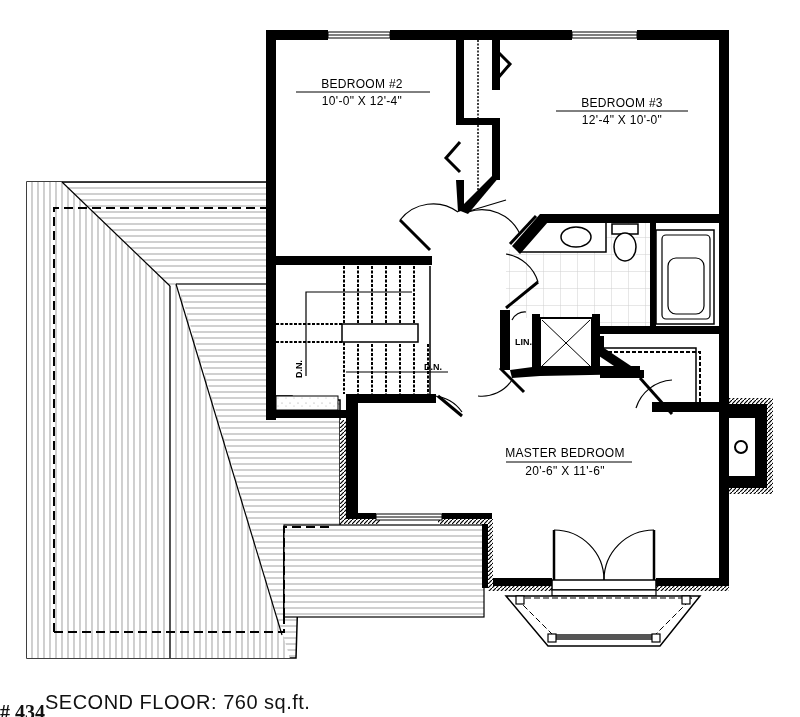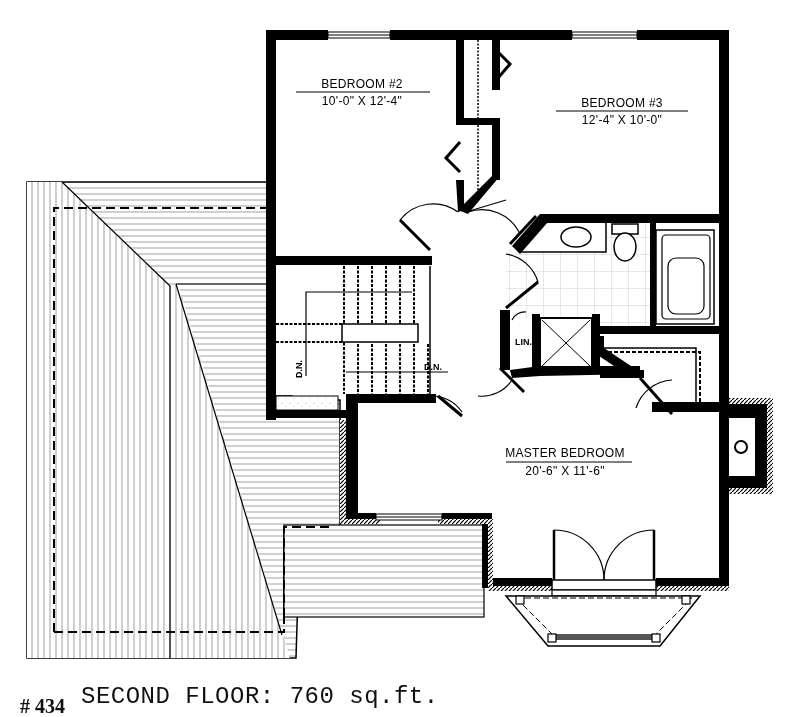--- a/index.html
+++ b/index.html
@@ -1,22 +1,22 @@
 <!DOCTYPE html>
 <html><head>
 <meta charset="utf-8">
 <style>
   html, body { margin: 0; padding: 0; background: #ffffff; }
   body { width: 800px; height: 717px; position: relative; overflow: hidden; font-family: "Liberation Sans", sans-serif; }
   #plan { position: absolute; left: 0; top: 0; width: 800px; height: 717px; }
   .lbl { font-family: "Liberation Sans", sans-serif; font-size: 12px; fill: #000; letter-spacing: 0.3px; }
   .note { font-family: "Liberation Sans", sans-serif; font-size: 9px; font-weight: bold; fill: #000; }
-  .caption { position: absolute; left: 20px; top: 678px; height: 36px; display: flex; align-items: center; }
+  .caption { position: absolute; left: 0; top: 678px; height: 36px; display: flex; align-items: flex-end; }
   .plan-num { font-family: "Liberation Serif", serif; font-weight: bold; font-size: 20px; color: #111; position: relative; top: 10px; }
-  .floor-title { font-family: Liberation Mono, monospace; font-size: 24px; color: #111; margin-left: 16px; letter-spacing: 0.5px; }
+  .floor-title { font-family: Liberation Sans, sans-serif; font-size: 20px; color: #111; letter-spacing: 0.5px; }
 </style>
 </head>
 <body>
 
 <svg id="plan" viewBox="0 0 800 717" xmlns="http://www.w3.org/2000/svg">
   <defs>
     <pattern id="vhatch" width="6" height="6" patternUnits="userSpaceOnUse">
       <rect width="6" height="6" fill="#fff"></rect>
       <line x1="2" y1="0" x2="2" y2="6" stroke="#c4c4c4" stroke-width="1.6"></line>
     </pattern>

